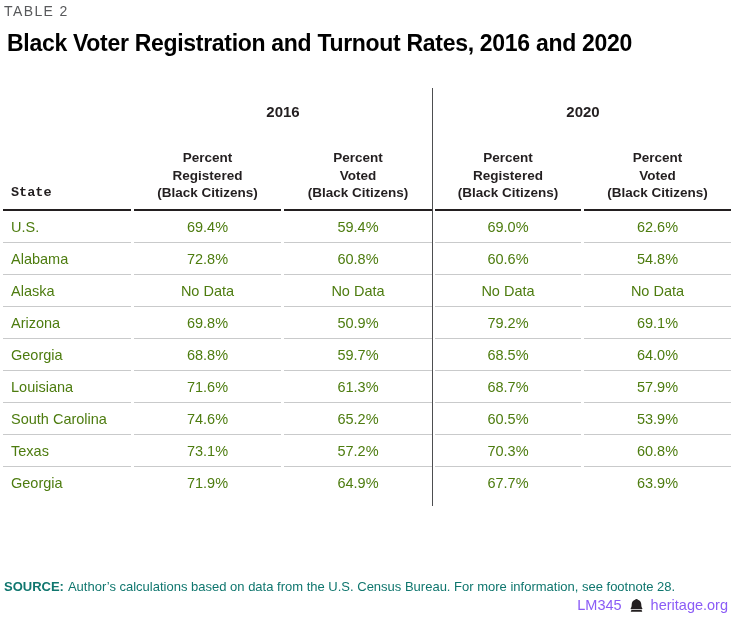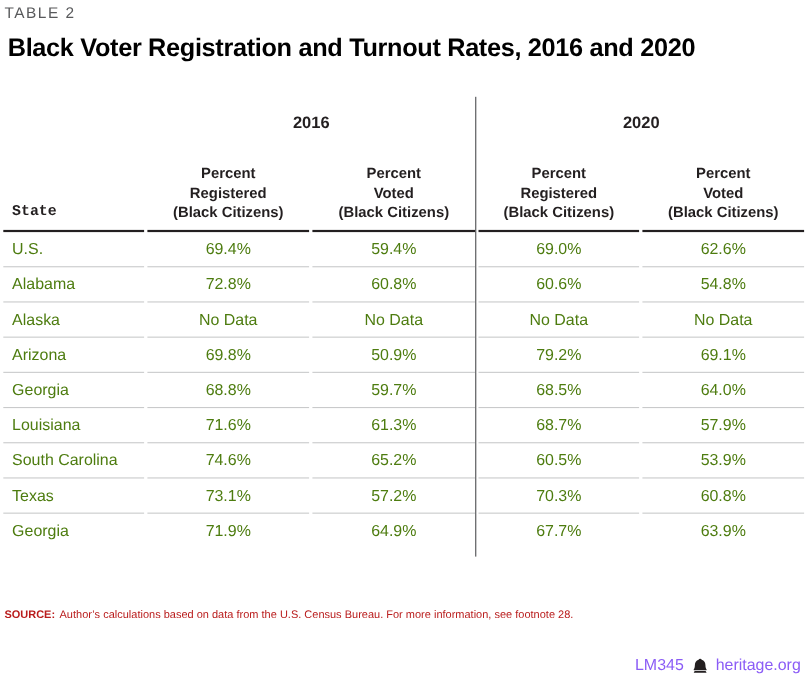--- a/index.html
+++ b/index.html
@@ -91,23 +91,23 @@
     position: absolute;
     left: 432px;
     top: 88px;
     width: 1px;
     height: 418px;
     background: #4d4e50;
   }
   .source-line {
     position: absolute;
     left: 4px;
-    top: 554px;
-    font-size: 10px;
-    color: #b91c1c;
+    top: 579px;
+    font-size: 13px;
+    color: #0f766e;
     white-space: nowrap;
   }
   .source-line .src-label { font-weight: bold; margin-right: 4px; }
   .footer-line {
     position: absolute;
     right: 6px;
     top: 597px;
     font-size: 14.5px;
     display: flex;
     align-items: center;

